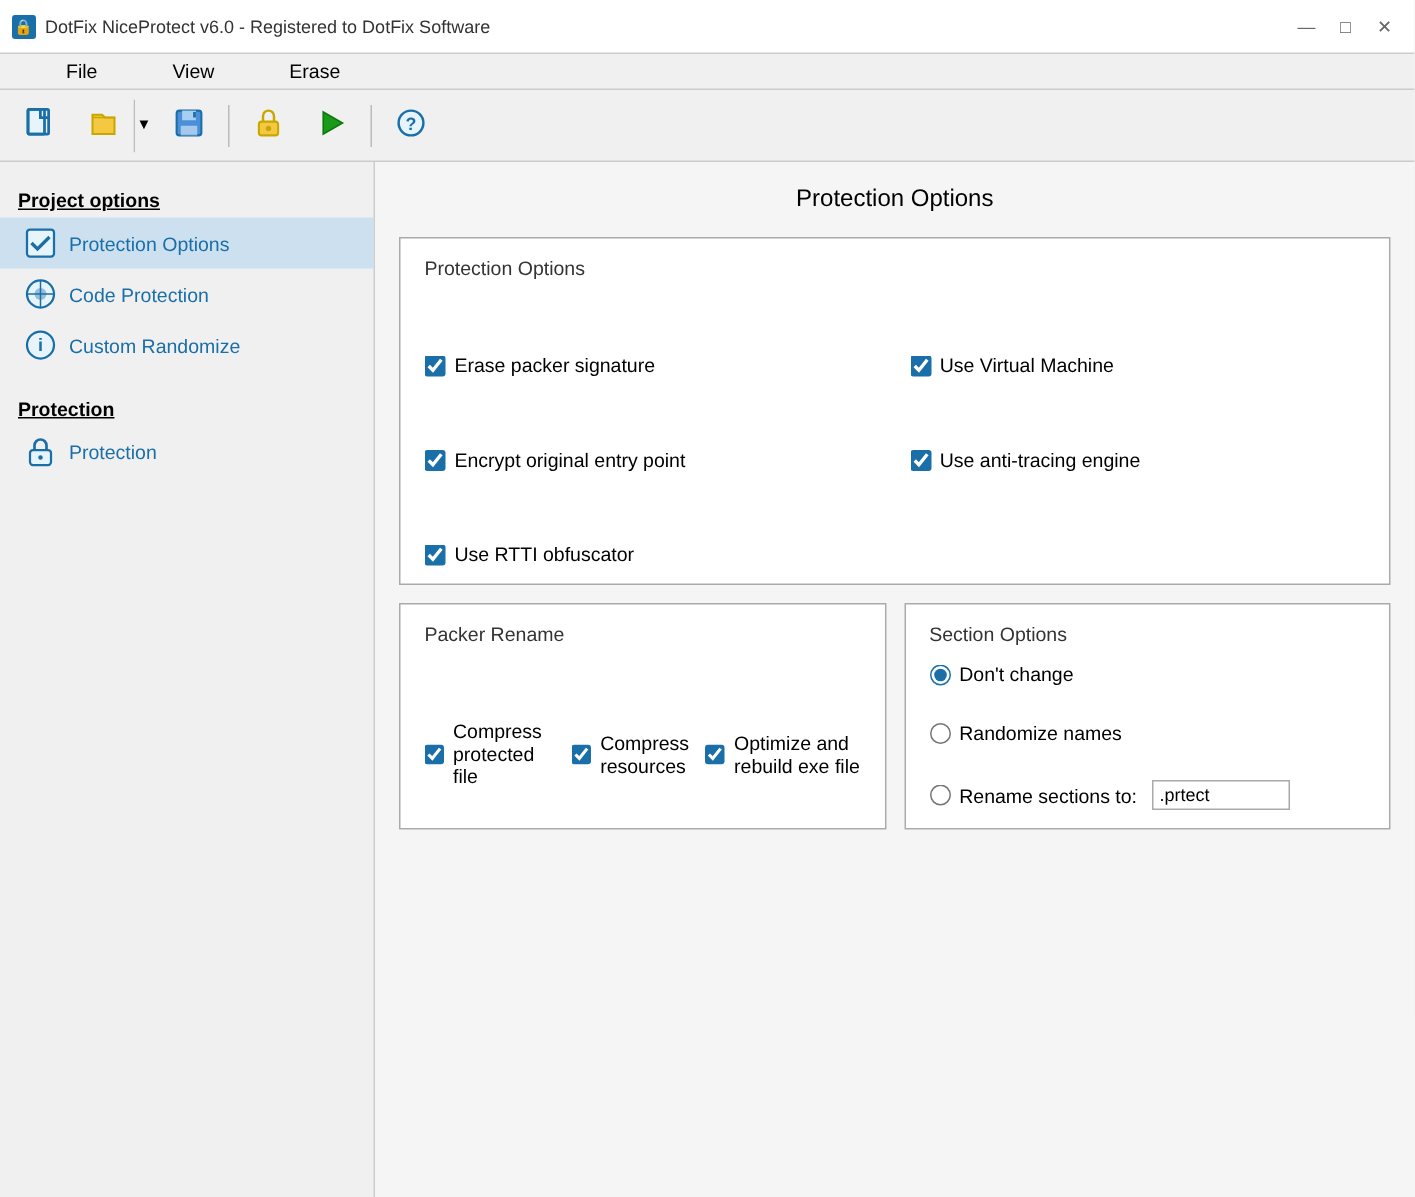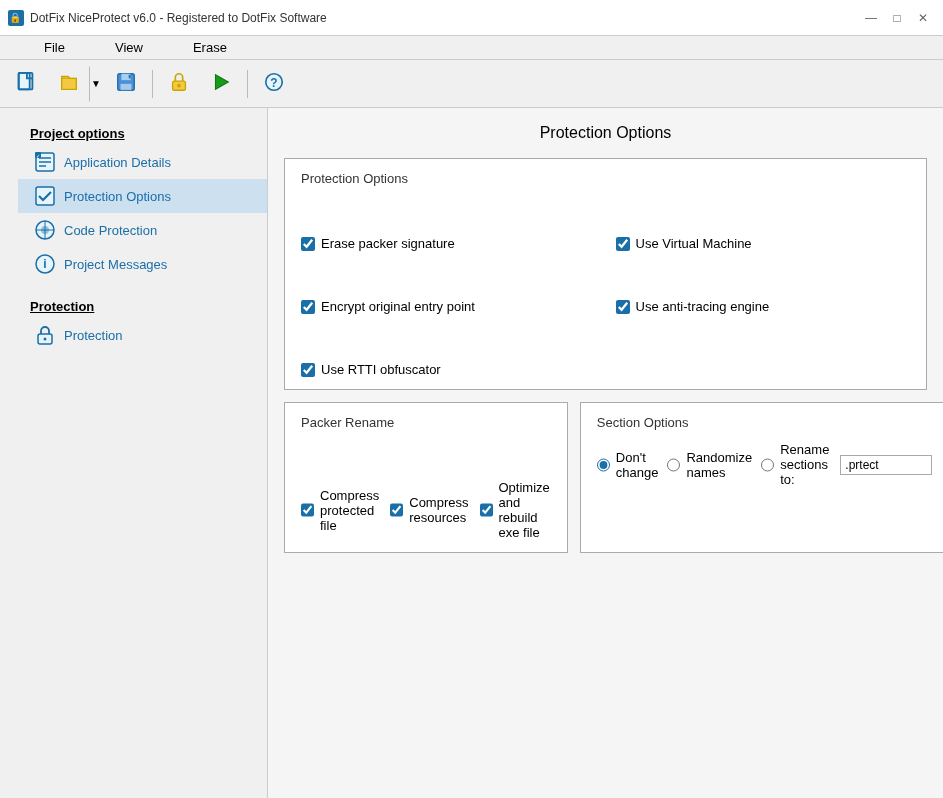--- a/index.html
+++ b/index.html
@@ -127,21 +127,20 @@
       height: calc(798px - 36px - 24px - 48px);
     }
 
     
     .sidebar {
       width: 250px;
       background: #f0f0f0;
       border-right: 1px solid #ccc;
       padding: 10px 0;
       flex-shrink: 0;
-      margin-left: 18px;
     }
     .sidebar-section-title {
       font-weight: bold;
       text-decoration: underline;
       padding: 8px 12px 4px 12px;
       font-size: 13px;
       color: #000;
     }
     .sidebar-item {
       display: flex;
@@ -208,22 +207,22 @@
     }
 
     .bottom-panels {
       display: grid;
       grid-template-columns: 1fr 1fr;
       gap: 12px;
     }
 
     .radio-group {
       display: flex;
-      flex-direction: row;
-      gap: 8px;
+      flex-direction: column;
+      gap: 24px;
     }
     .radio-item {
       display: flex;
       align-items: center;
       gap: 6px;
     }
     .radio-item input[type="radio"] {
       accent-color: #1a6fa8;
       width: 14px;
       height: 14px;
@@ -326,33 +325,20 @@
       </svg>
     </span>
   </button>
 </div>
 
 <div class="main-layout">
 
   <div class="sidebar">
     <div class="sidebar-section-title">Project options</div>
 
-    <div class="sidebar-item">
-      <div class="sidebar-item-icon">
-        <svg width="22" height="22" viewBox="0 0 22 22">
-          <rect x="2" y="2" width="18" height="18" rx="2" fill="#e8f4fb" stroke="#1a6fa8" stroke-width="1.5"></rect>
-          <line x1="5" y1="7" x2="17" y2="7" stroke="#1a6fa8" stroke-width="1.5"></line>
-          <line x1="5" y1="11" x2="17" y2="11" stroke="#1a6fa8" stroke-width="1.5"></line>
-          <line x1="5" y1="15" x2="12" y2="15" stroke="#1a6fa8" stroke-width="1.5"></line>
-          <rect x="1" y="1" width="6" height="6" rx="1" fill="#1a6fa8"></rect>
-          <text x="4" y="6.5" font-size="5" fill="#fff" text-anchor="middle">✓</text>
-        </svg>
-      </div>
-      <span>Application Details</span>
-    </div>
 
     <div class="sidebar-item active">
       <div class="sidebar-item-icon">
         <svg width="22" height="22" viewBox="0 0 22 22">
           <rect x="2" y="2" width="18" height="18" rx="2" fill="#e8f4fb" stroke="#1a6fa8" stroke-width="1.5"></rect>
           <polyline points="5,11 9,15 17,7" stroke="#1a6fa8" stroke-width="2.2" fill="none"></polyline>
         </svg>
       </div>
       <span>Protection Options</span>
     </div>
@@ -369,21 +355,21 @@
       <span>Code Protection</span>
     </div>
 
     <div class="sidebar-item">
       <div class="sidebar-item-icon">
         <svg width="22" height="22" viewBox="0 0 22 22">
           <circle cx="11" cy="11" r="9" fill="#e8f4fb" stroke="#1a6fa8" stroke-width="1.5"></circle>
           <text x="11" y="15" font-size="12" font-weight="bold" fill="#1a6fa8" text-anchor="middle">i</text>
         </svg>
       </div>
-      <span>Project Messages</span>
+      <span>Custom Randomize</span>
     </div>
 
     <div class="sidebar-section-title" style="margin-top:10px;">Protection</div>
 
     <div class="sidebar-item">
       <div class="sidebar-item-icon">
         <svg width="22" height="22" viewBox="0 0 22 22">
           <rect x="4" y="10" width="14" height="10" rx="2" fill="#e8f4fb" stroke="#1a6fa8" stroke-width="1.5"></rect>
           <path d="M7 10V7a4 4 0 018 0v3" stroke="#1a6fa8" stroke-width="1.8" fill="none"></path>
           <circle cx="11" cy="15" r="1.5" fill="#1a6fa8"></circle>

